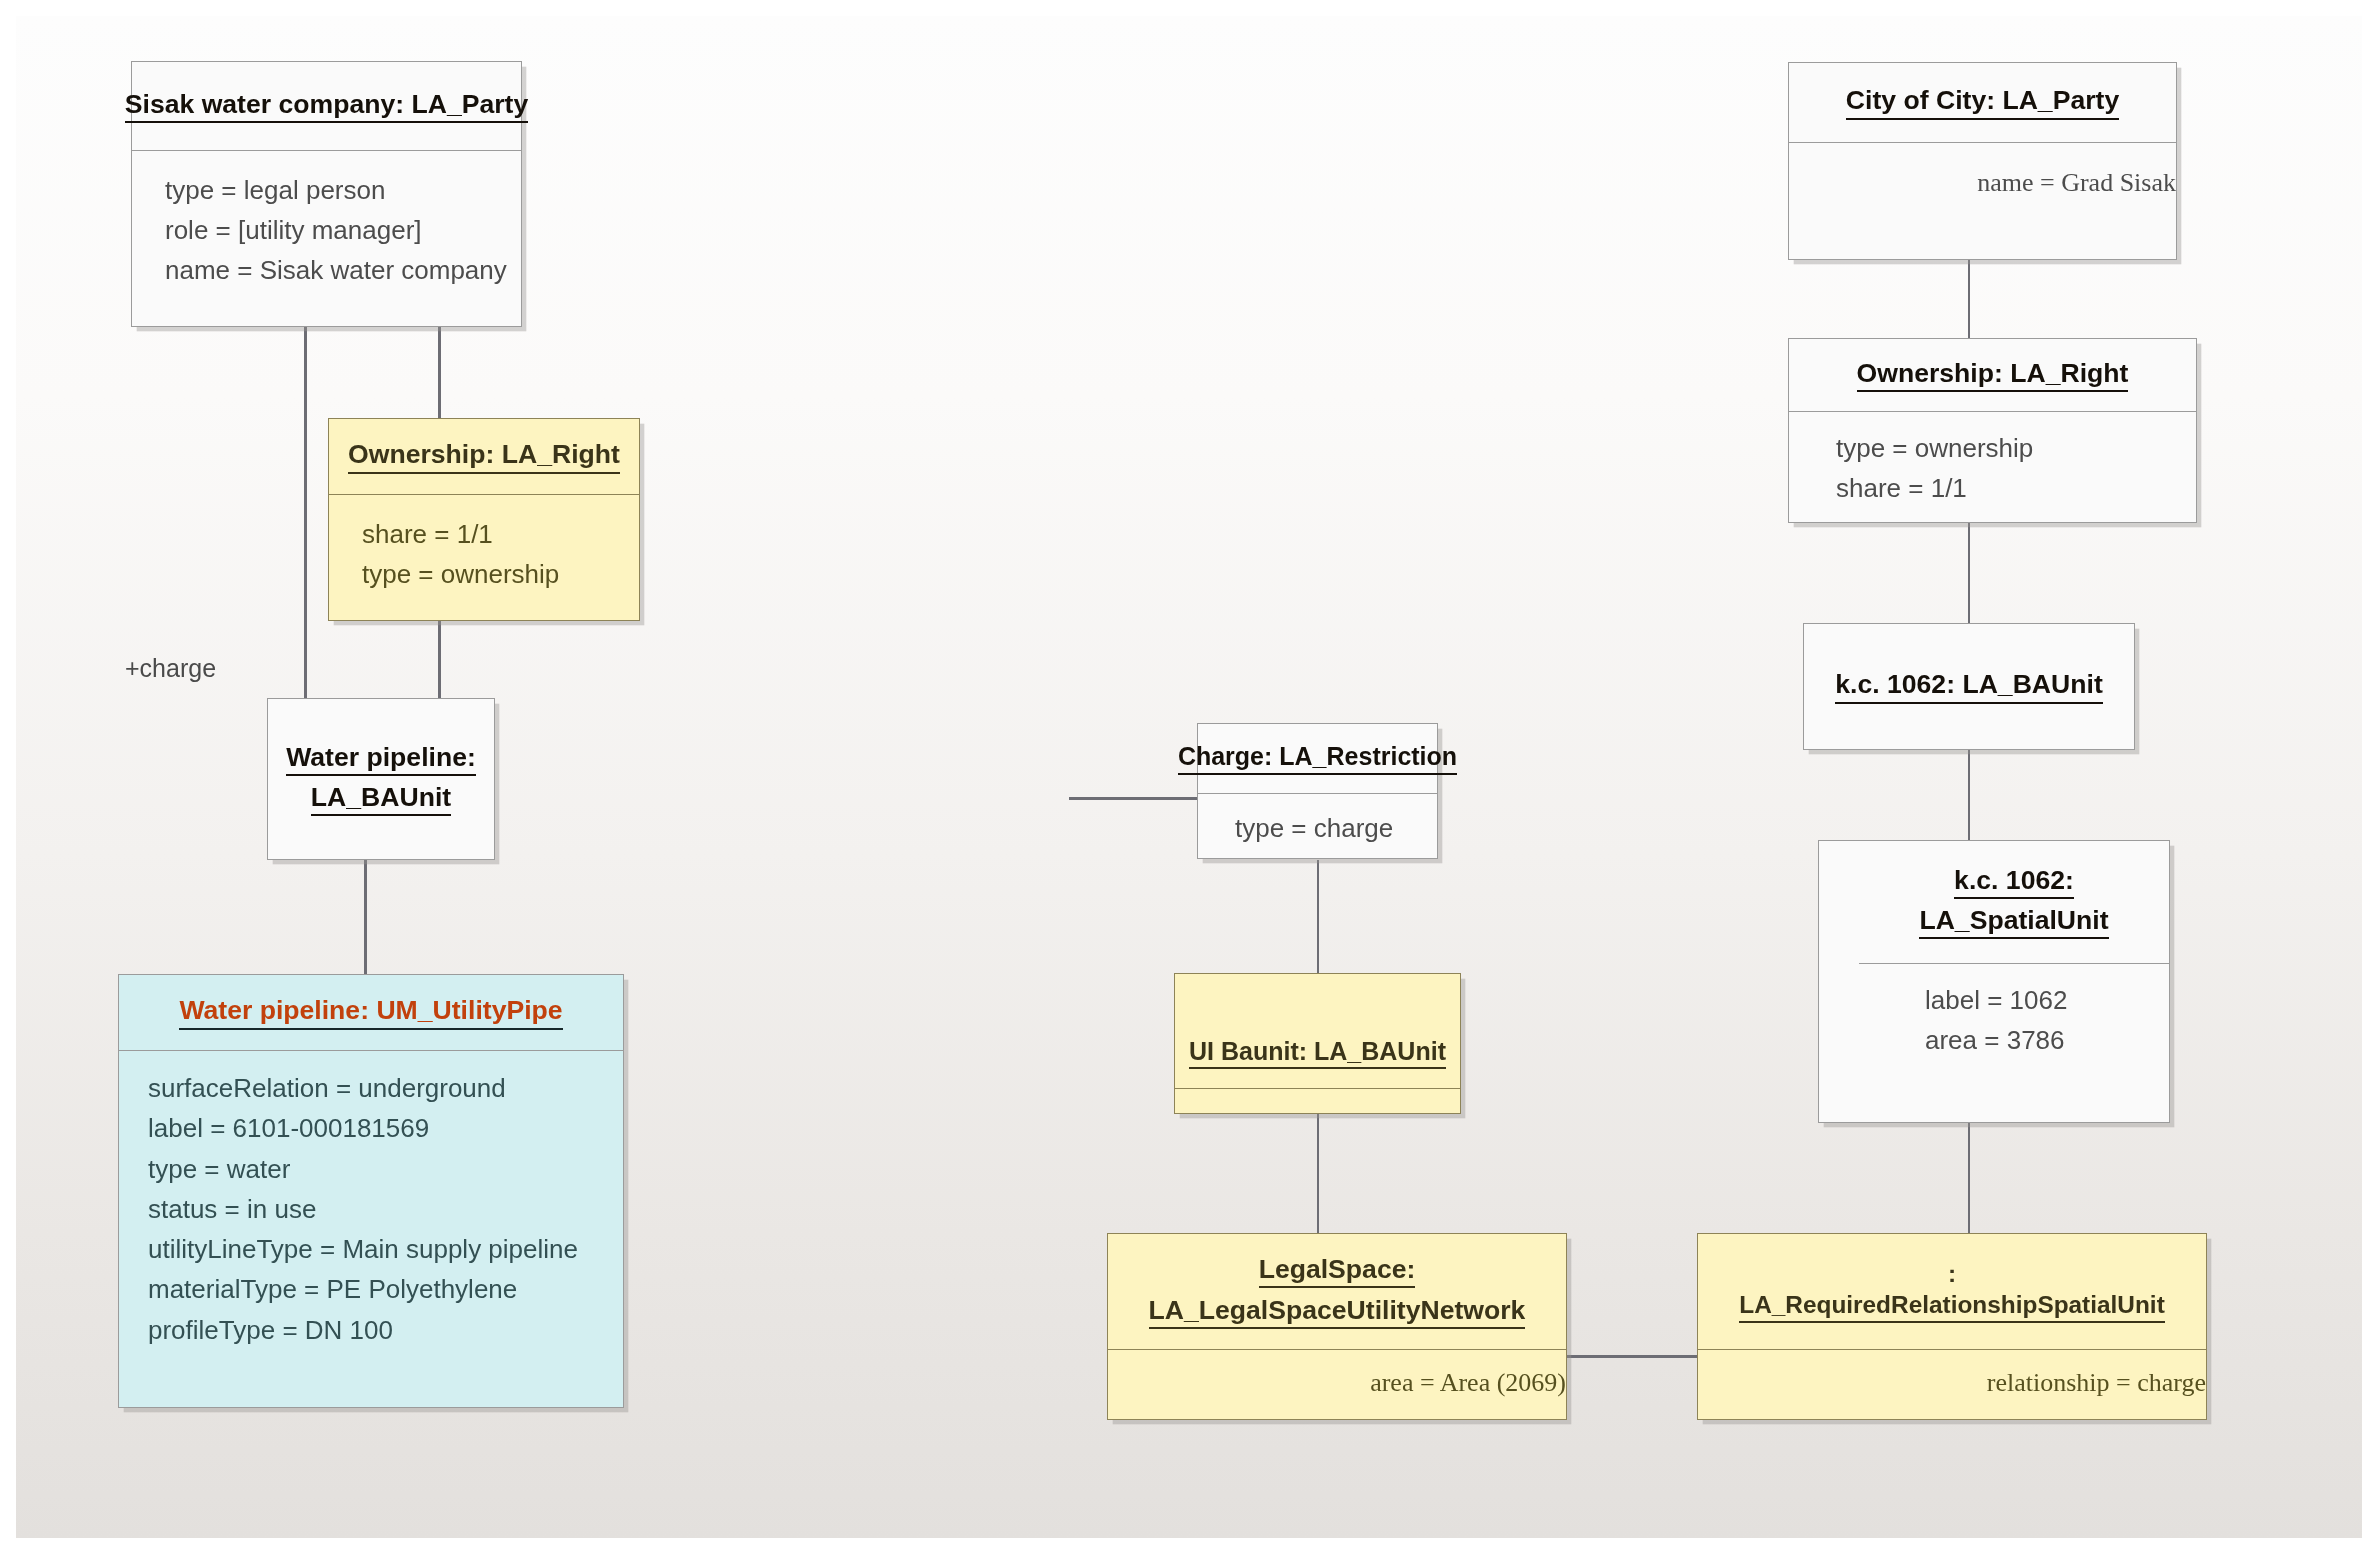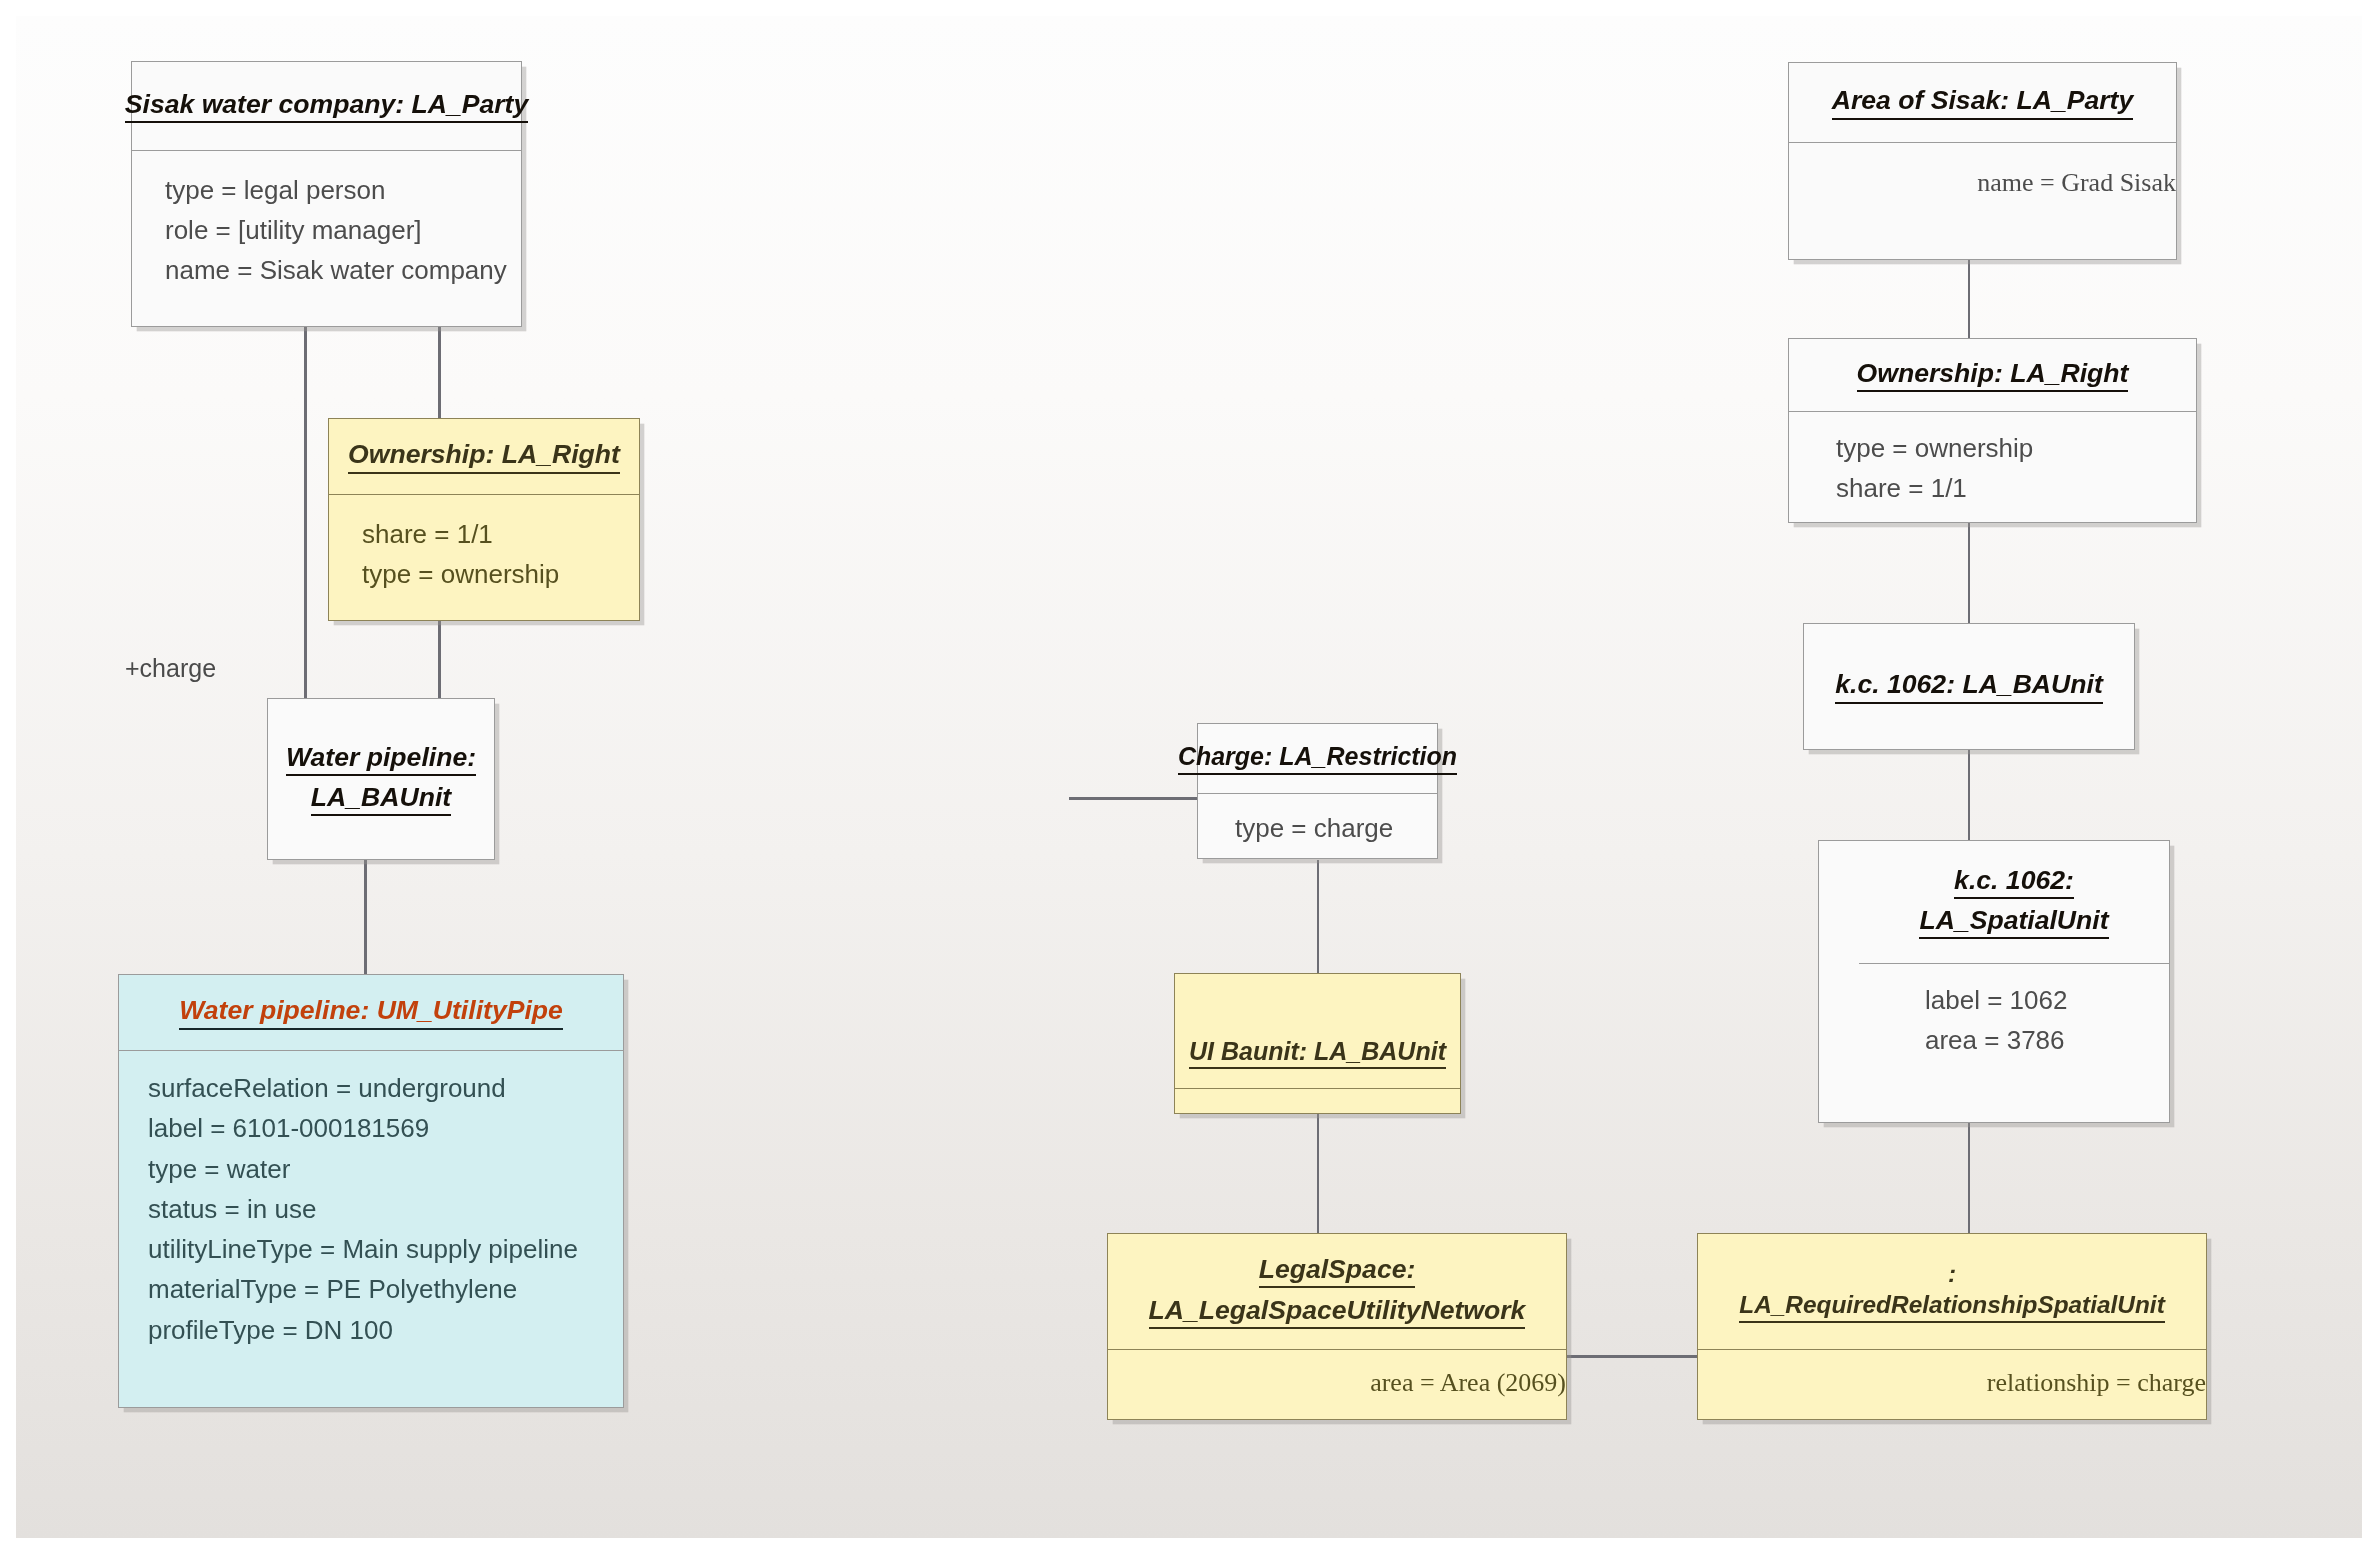--- a/index.html
+++ b/index.html
@@ -14,21 +14,21 @@
 
   
   .obj{position:absolute;box-sizing:border-box;
        border:1.4px solid #9b9b9b;background:#fafafa;
        box-shadow:5px 5px 0 -0.7px rgba(150,148,145,.40);}
   .obj.yellow{background:#fdf4c1;border-color:#8d8357;
               box-shadow:5px 5px 0 -0.7px rgba(150,148,145,.40);}
   .obj.cyan{background:#d3eff1;border-color:#9b9b9b;}
 
   .title{display:flex;flex-direction:column;align-items:center;justify-content:center;
-         box-sizing:border-box;width:100%;font-style:italic;}
+         box-sizing:border-box;width:100%;}
   .title .tl{font-weight:bold;font-size:26.6px;color:#15100a;
              line-height:1.18;white-space:nowrap;
              border-bottom:2.2px solid #15100a;padding-bottom:0.7px;}
   .obj.yellow .title .tl{color:#3a3419;border-bottom-color:#3a3419;}
   .obj.cyan .title .tl{color:#c2410c;border-bottom-color:#17282b;}
   .title .tl + .tl{margin-top:6.5px;}
 
   .sep{height:0;border-top:1.4px solid #9b9b9b;width:100%;}
   .obj.yellow .sep{border-top-color:#8d8357;}
   .obj.cyan .sep{border-top-color:#9b9b9b;}
@@ -158,21 +158,21 @@
       <span class="tl" style="font-size:24.4px;margin-top:1.4px;">LA_RequiredRelationshipSpatialUnit</span>
     </div>
     <div class="sep"></div>
     <div class="attrs center" style="padding-top:13px;">
       <div class="at">relationship = charge</div>
     </div>
   </div>
 
   <div class="obj" style="left:1772px;top:46px;width:389px;height:198px;">
     <div class="title" style="height:79px;">
-      <span class="tl">Area of Sisak: LA_Party</span>
+      <span class="tl">City of City: LA_Party</span>
     </div>
     <div class="sep"></div>
     <div class="attrs center" style="padding-top:20px;">
       <div class="at">name = Grad Sisak</div>
     </div>
   </div>
 
   <div class="obj" style="left:1772px;top:322px;width:409px;height:185px;">
     <div class="title" style="height:72px;">
       <span class="tl">Ownership: LA_Right</span>

